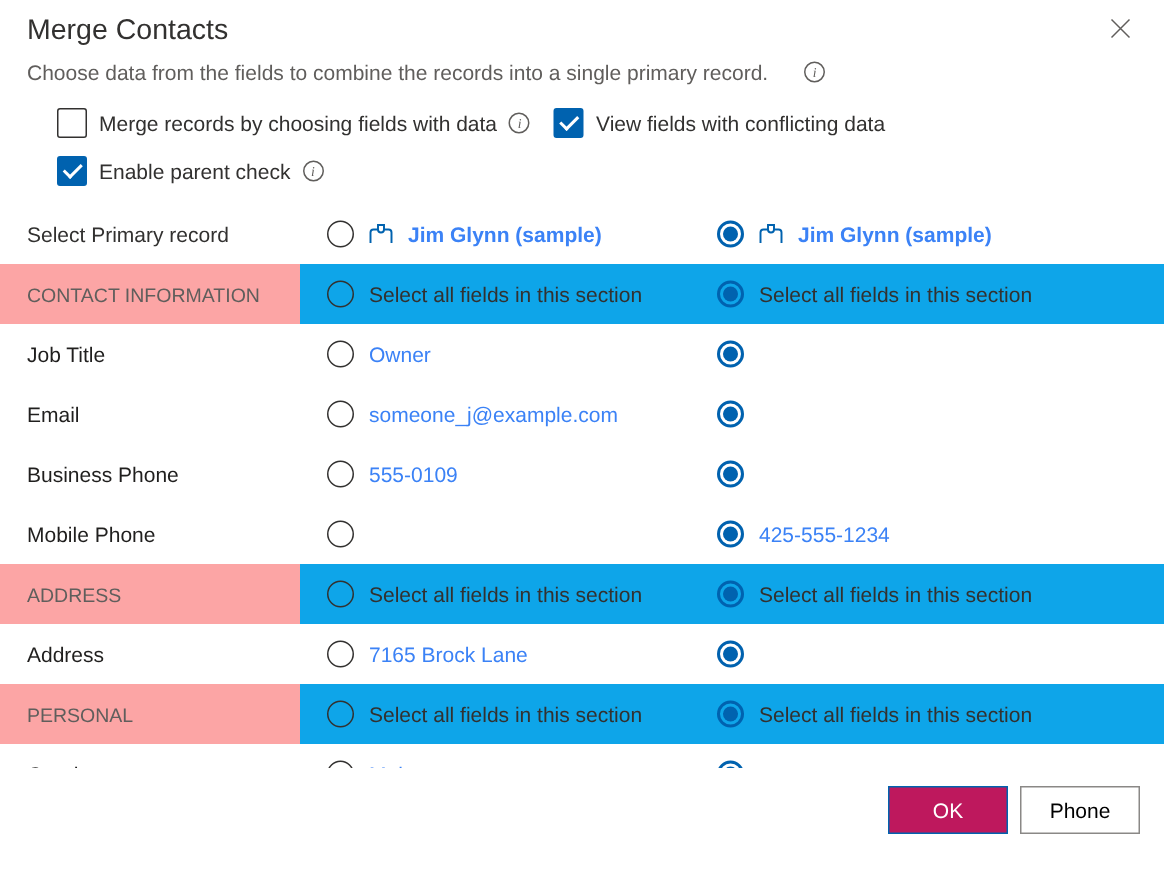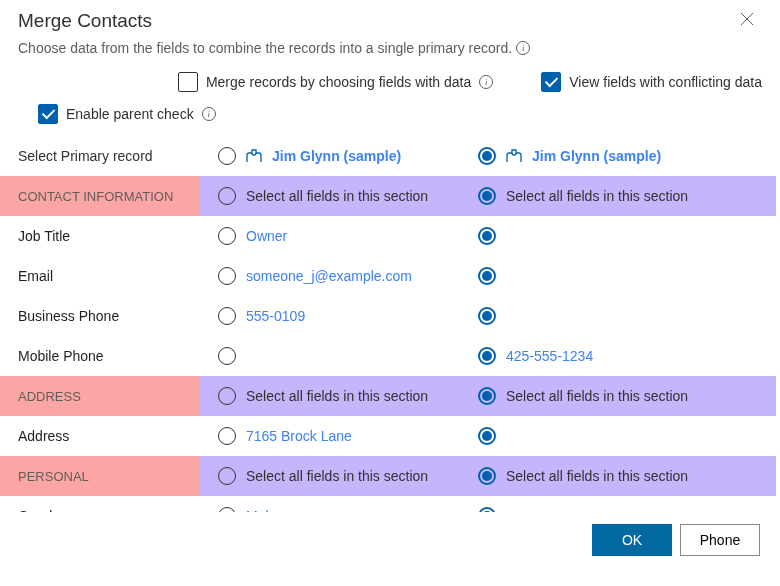--- a/index.html
+++ b/index.html
@@ -34,29 +34,29 @@
     cursor: pointer;
     padding: 2px 6px;
     line-height: 1;
   }
   .subtitle {
     padding: 4px 18px 10px 18px;
     color: #605e5c;
     font-size: 14px;
     display: flex;
     align-items: center;
-    gap: 4px;
+    gap: 24px;
   }
   .options {
     padding: 6px 18px 12px 38px;
     display: flex;
     flex-direction: column;
     gap: 12px;
   }
-  .optrow1 { display: flex; gap: 48px; align-items: center; justify-content: flex-end; }
+  .optrow1 { display: flex; gap: 16px; align-items: center; }
   .checkbox-wrap {
     display: flex;
     align-items: center;
     gap: 8px;
     cursor: pointer;
   }
   .checkbox {
     width: 20px;
     height: 20px;
     border: 1px solid #323130;
@@ -121,21 +121,21 @@
     font-weight: 600;
     color: #0062af;
   }
   .grid-row.section > div {
     background: #fca5a5;
     color: #605e5c;
     text-transform: uppercase;
     font-size: 13px;
   }
   .grid-row.section > div.val {
-    background: #c4b5fd;
+    background: #0ea5e9;
     color: #323130;
     text-transform: none;
     font-size: 14px;
   }
   .grid-row > div.val { color: #3b82f6; }
   .grid-row > div.label { color: #201f1e; }
   .grid-row.primary .label { color: #323130; font-weight: 400; }
 
   .radio {
     width: 18px;
@@ -171,21 +171,21 @@
     min-width: 80px;
     height: 32px;
     border: 1px solid #8a8886;
     background: #fff;
     font-size: 14px;
     cursor: pointer;
     padding: 0 16px;
     font-family: inherit;
   }
   .btn.primary {
-    background: #0369a1;
+    background: #be185d;
     border-color: #0062af;
     color: #fff;
   }
 </style>
 </head>
 <body>
 
 <div class="dialog">
 
   <div class="dialog-header">

